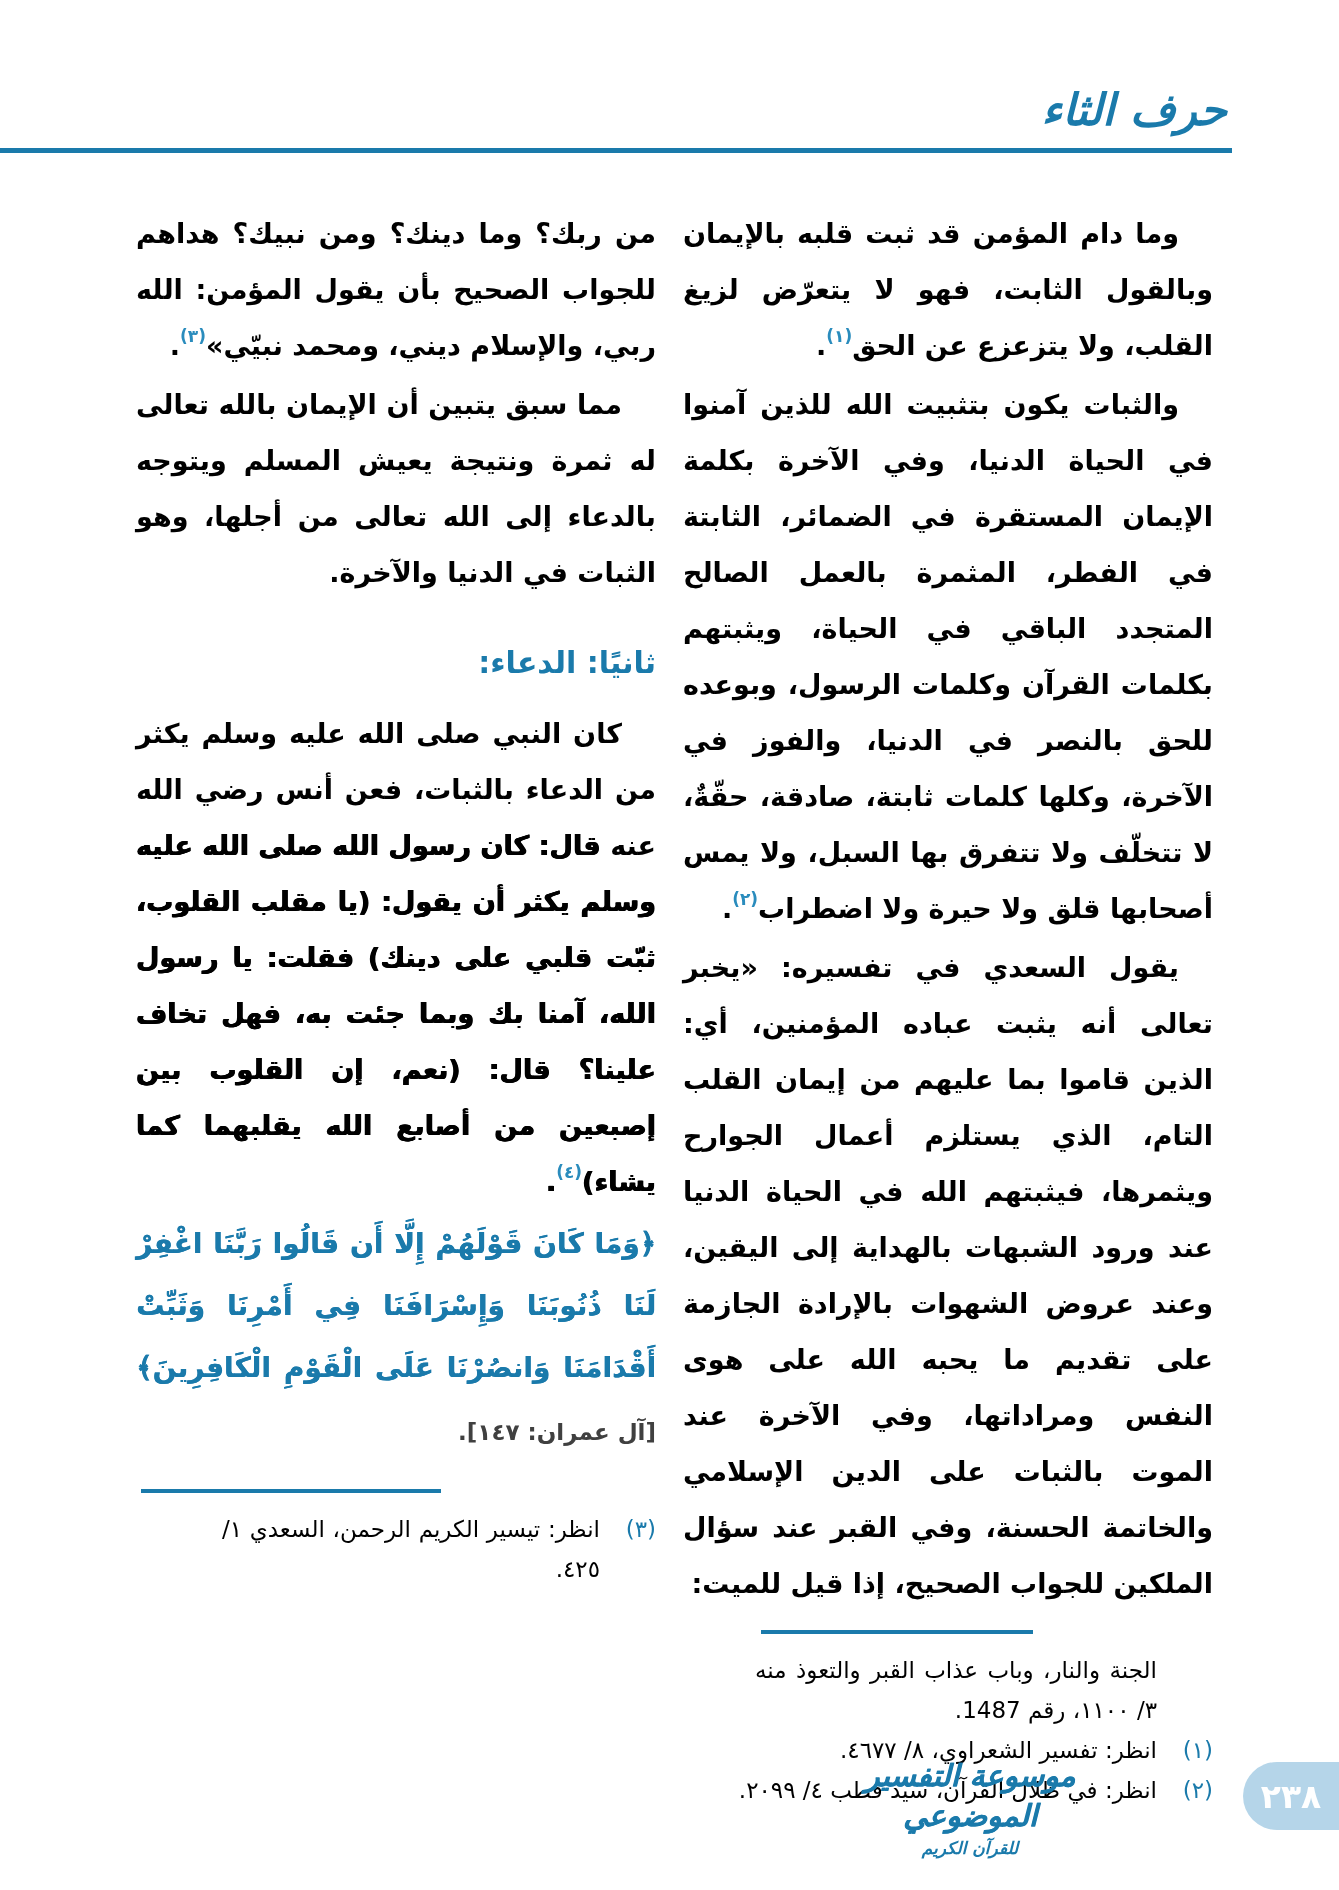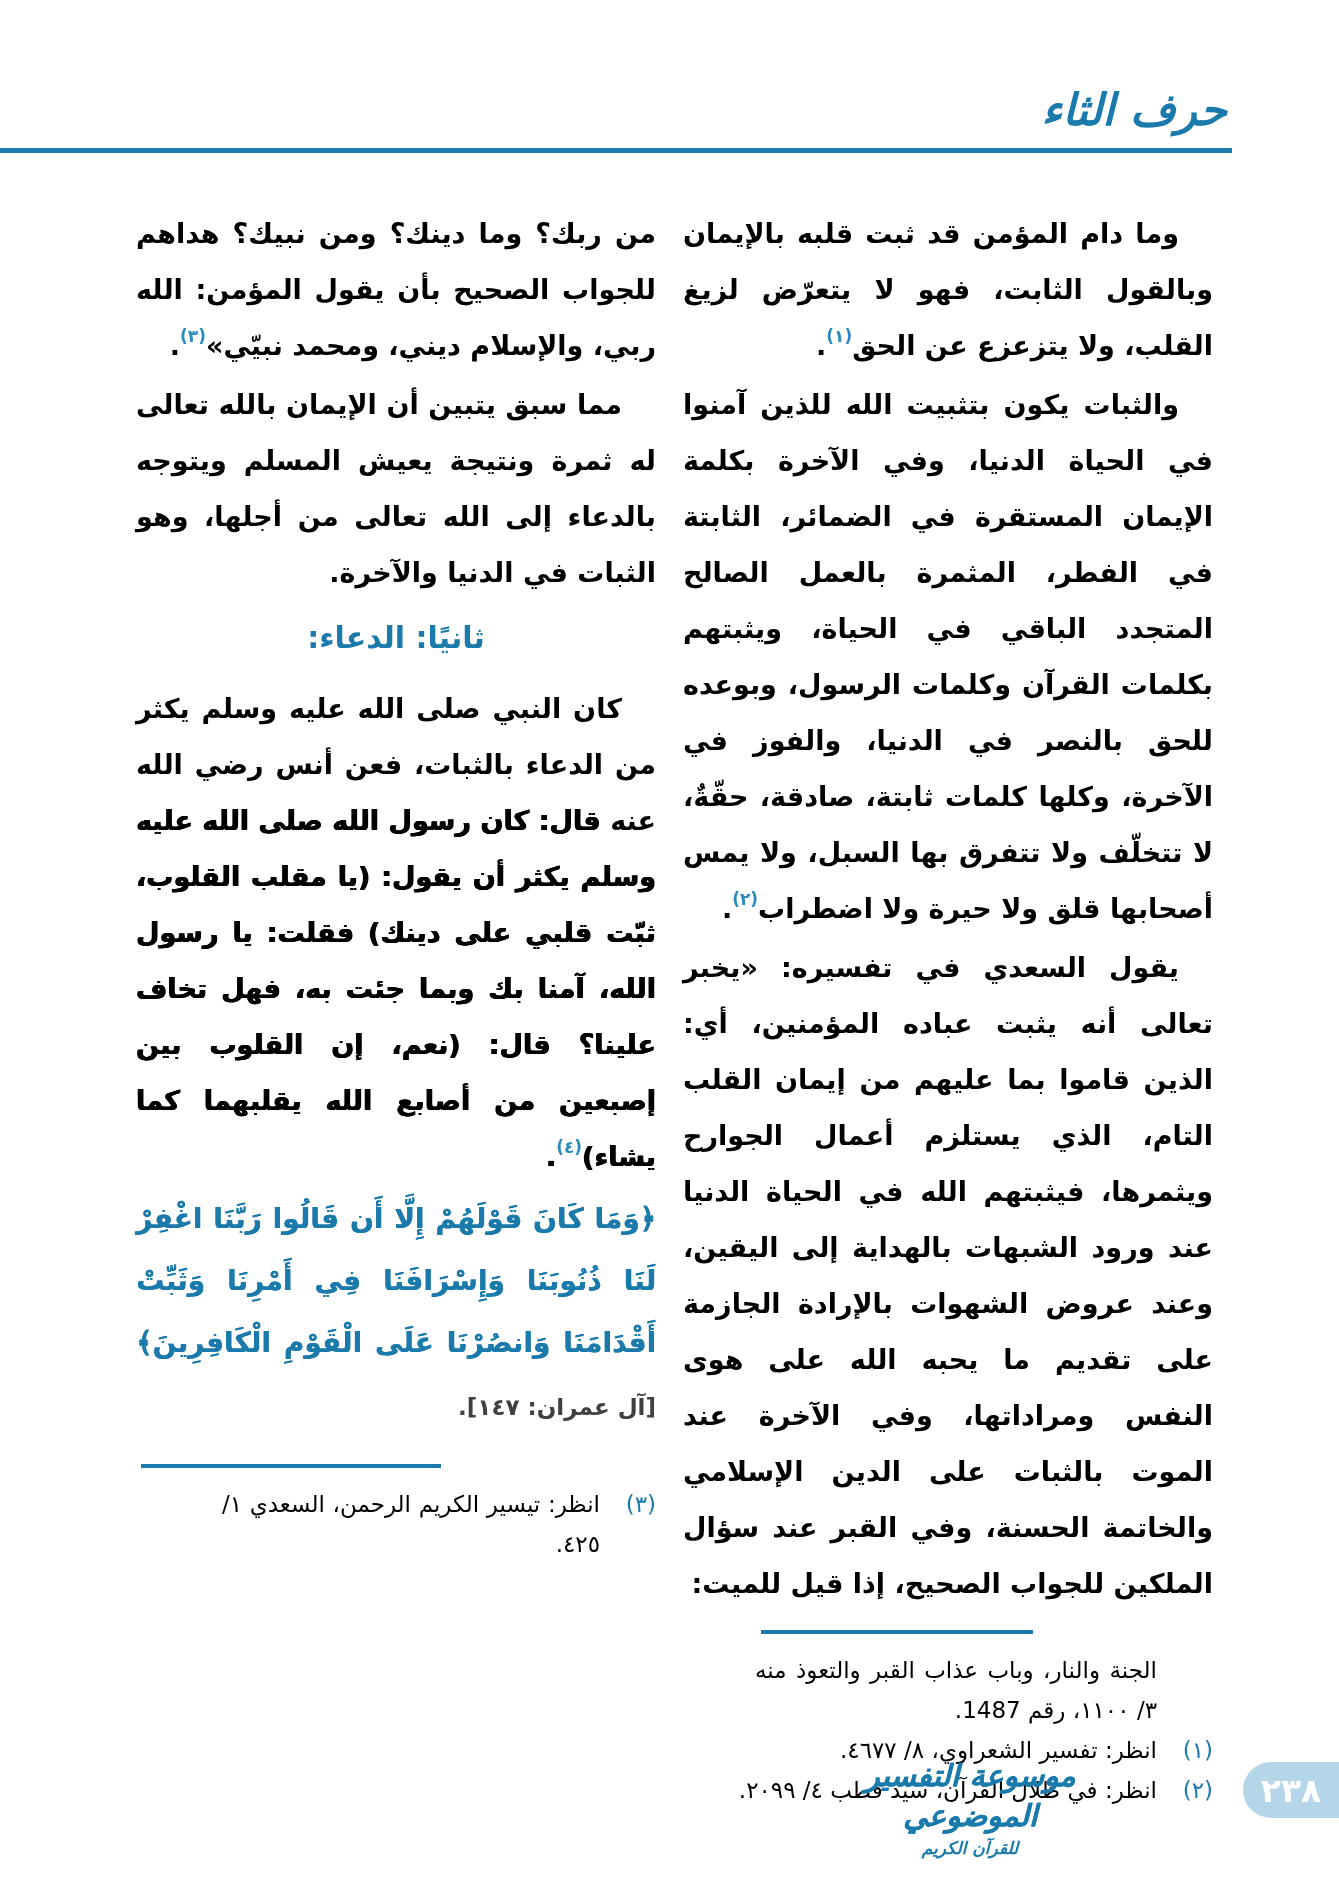--- a/index.html
+++ b/index.html
@@ -56,22 +56,22 @@
     position: relative;
     top: -13px;
     white-space: nowrap;
   }
 
   .heading {
     color: #1a7aab;
     font-size: 30px;
     font-weight: 700;
     line-height: 42px;
-    margin: 16px 0 22px 0;
-    text-align: center;
+    margin: 41px 0 22px 0;
+    text-align: right;
   }
 
   .hadith { text-shadow: 0.5px 0 0 currentColor, -0.5px 0 0 currentColor; }
 
   .quran-para { line-height: 62px; }
   .quran {
     color: #1a7aab;
     font-size: 28px;
     font-weight: 700;
     text-shadow: 0.4px 0 0 currentColor;
@@ -122,21 +122,21 @@
     font-weight: 700;
     font-style: italic;
     line-height: 24px;
   }
 
   .page-badge {
     position: absolute;
     top: 1762px;
     right: 0;
     width: 96px;
-    height: 56px;
+    height: 68px;
     background: #b5d5e9;
     border-radius: 34px 0 0 34px;
     color: #ffffff;
     font-size: 33px;
     font-weight: 700;
     display: flex;
     align-items: center;
     justify-content: center;
   }
 </style>

